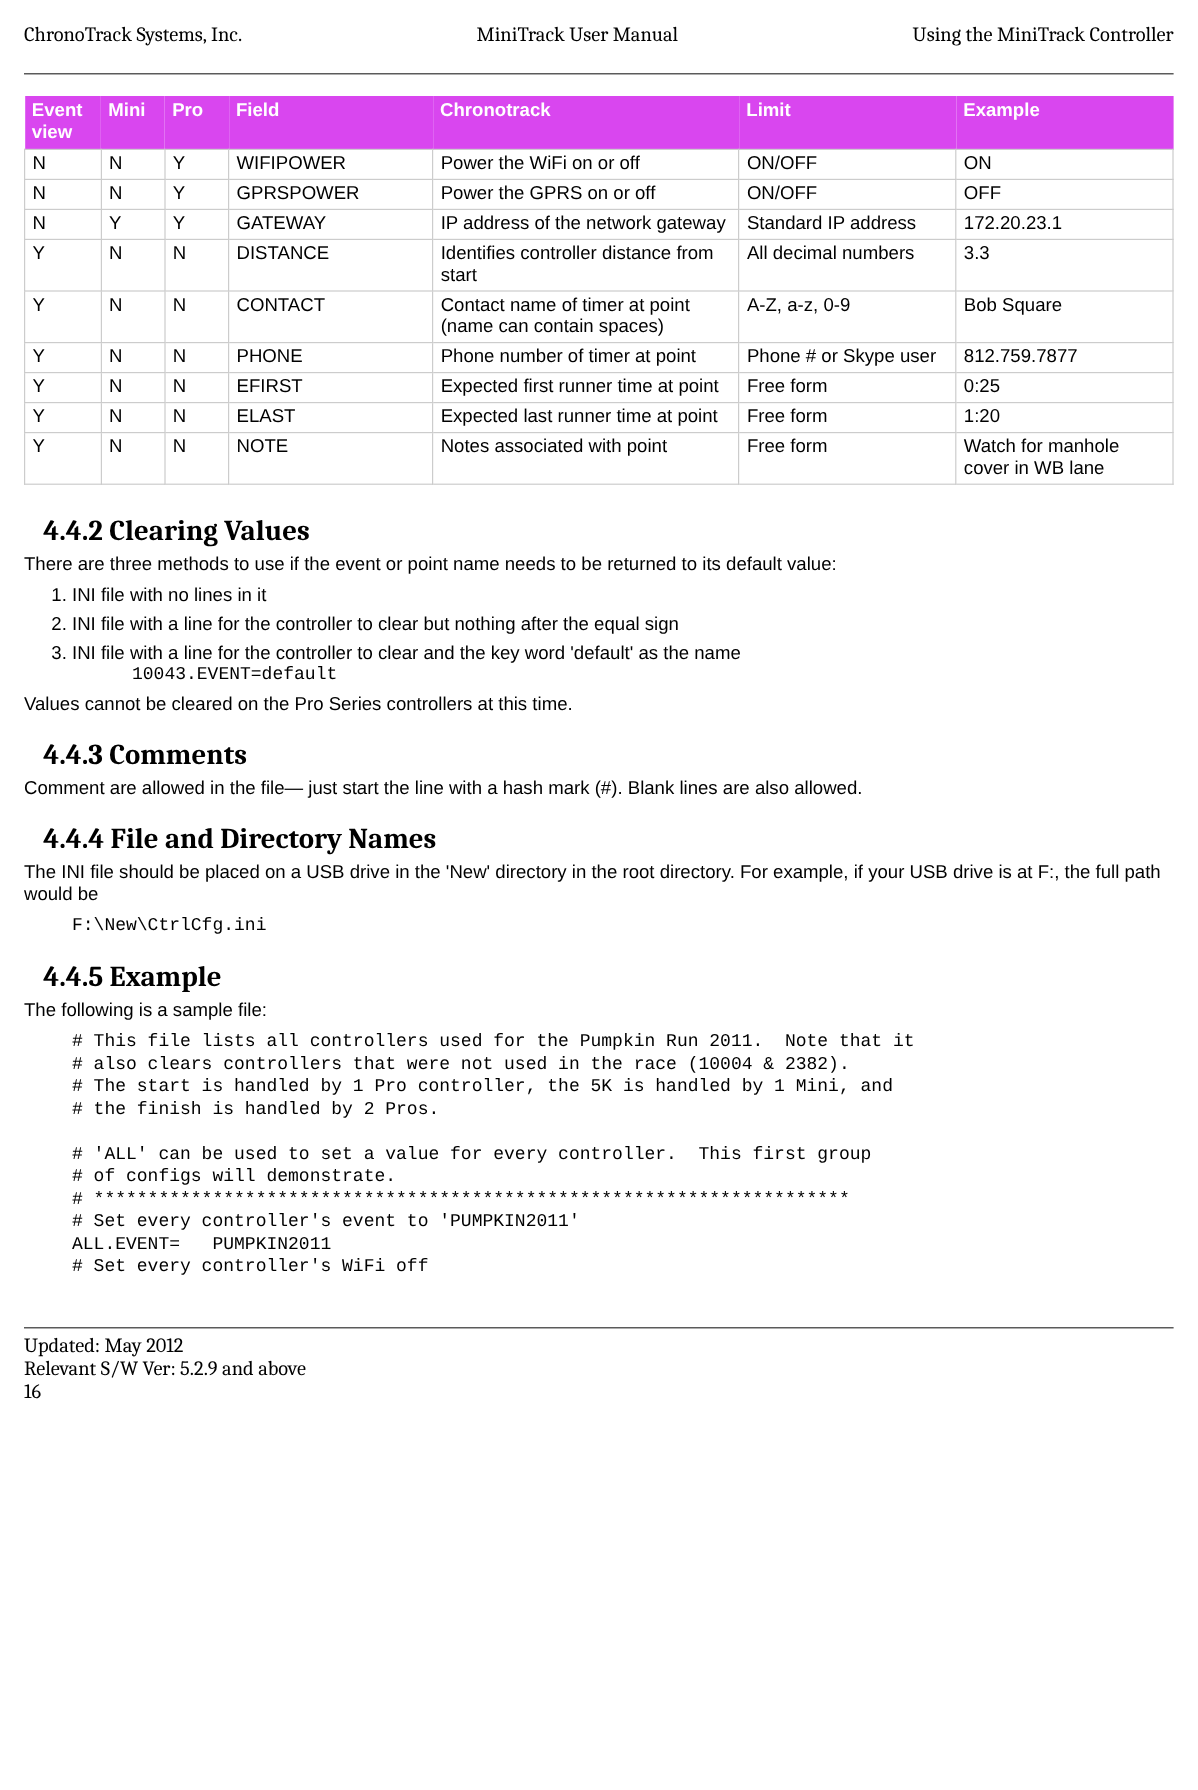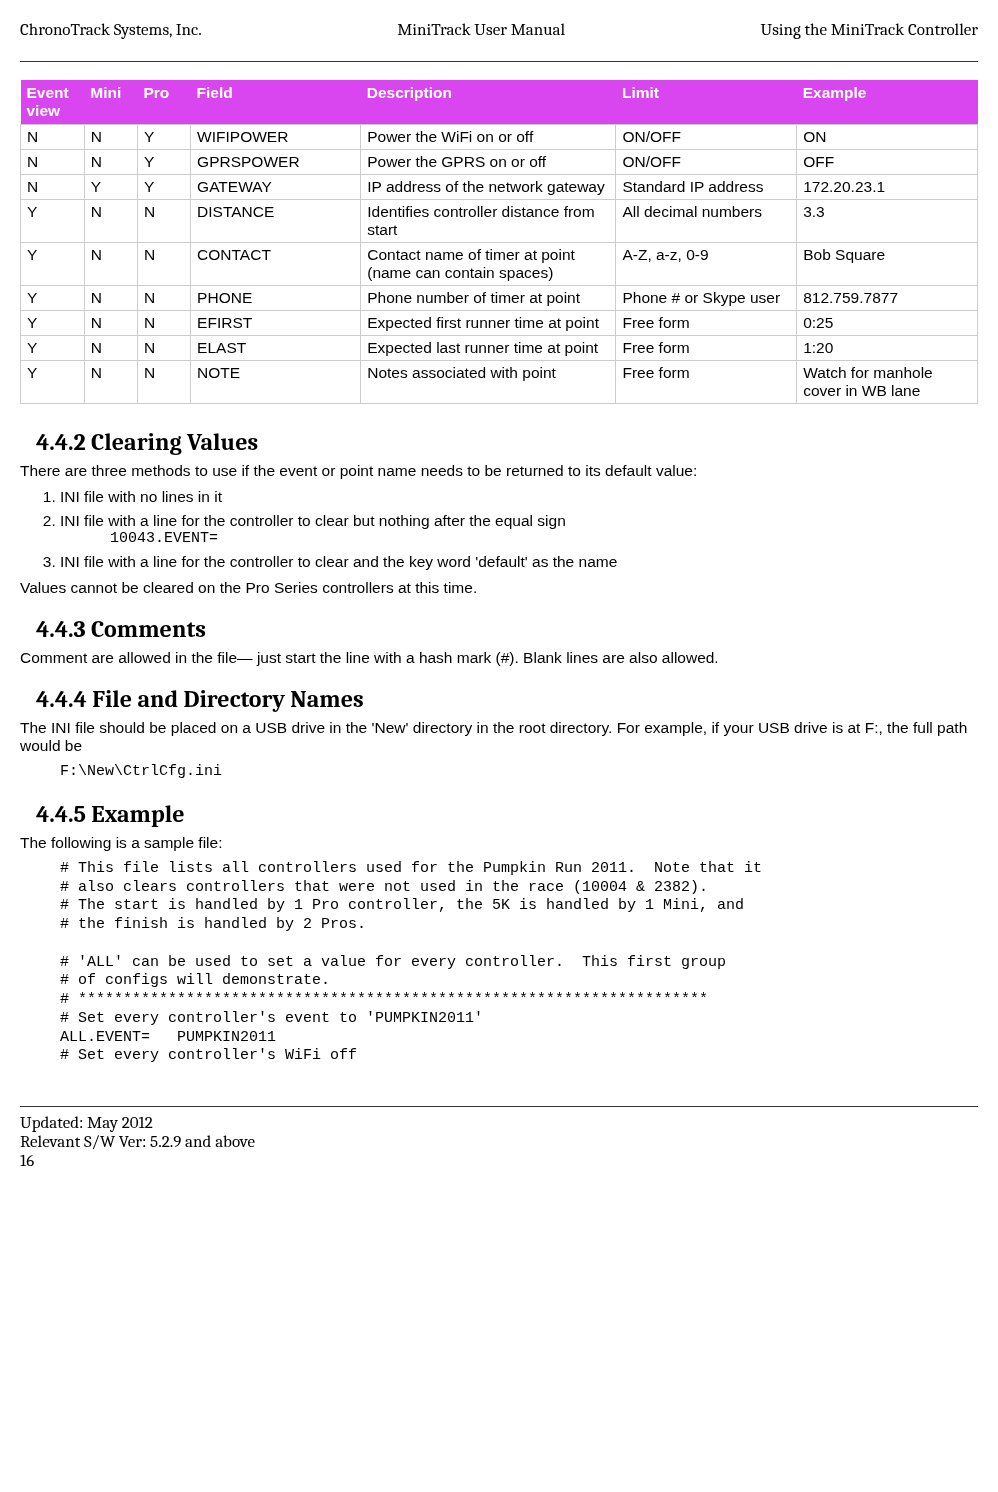--- a/index.html
+++ b/index.html
@@ -88,21 +88,21 @@
   <span>Using the MiniTrack Controller</span>
 </div>
 
 <table>
   <thead>
     <tr>
       <th class="col-ev">Event view</th>
       <th class="col-mini">Mini</th>
       <th class="col-pro">Pro</th>
       <th class="col-field">Field</th>
-      <th class="col-desc">Description</th>
+      <th class="col-desc">Chronotrack</th>
       <th class="col-limit">Limit</th>
       <th class="col-example">Example</th>
     </tr>
   </thead>
   <tbody id="tbody">
       <tr>
         <td>N</td>
         <td>N</td>
         <td>Y</td>
         <td>WIFIPOWER</td>
@@ -182,22 +182,22 @@
         <td>Free form</td>
         <td>Watch for manhole cover in WB lane</td>
       </tr>
     </tbody>
 </table>
 
 <h2>4.4.2   Clearing Values</h2>
 <p>There are three methods to use if the event or point name needs to be returned to its default value:</p>
 <ol>
   <li><span>INI file with no lines in it</span></li>
-  <li><span>INI file with a line for the controller to clear but nothing after the equal sign</span><span class="li-code">10043.EVENT=</span></li>
-  <li><span>INI file with a line for the controller to clear and the key word 'default' as the name</span></li>
+  <li><span>INI file with a line for the controller to clear but nothing after the equal sign</span></li>
+  <li><span>INI file with a line for the controller to clear and the key word 'default' as the name</span><span class="li-code">10043.EVENT=default</span></li>
 </ol>
 <p>Values cannot be cleared on the Pro Series controllers at this time.</p>
 
 <h2>4.4.3   Comments</h2>
 <p>Comment are allowed in the file— just start the line with a hash mark (#).  Blank lines are also allowed.</p>
 
 <h2>4.4.4   File and Directory Names</h2>
 <p>The INI file should be placed on a USB drive in the 'New' directory in the root directory.  For example, if your USB drive is at F:, the full path would be</p>
 <div class="code-block">F:\New\CtrlCfg.ini</div>
 

